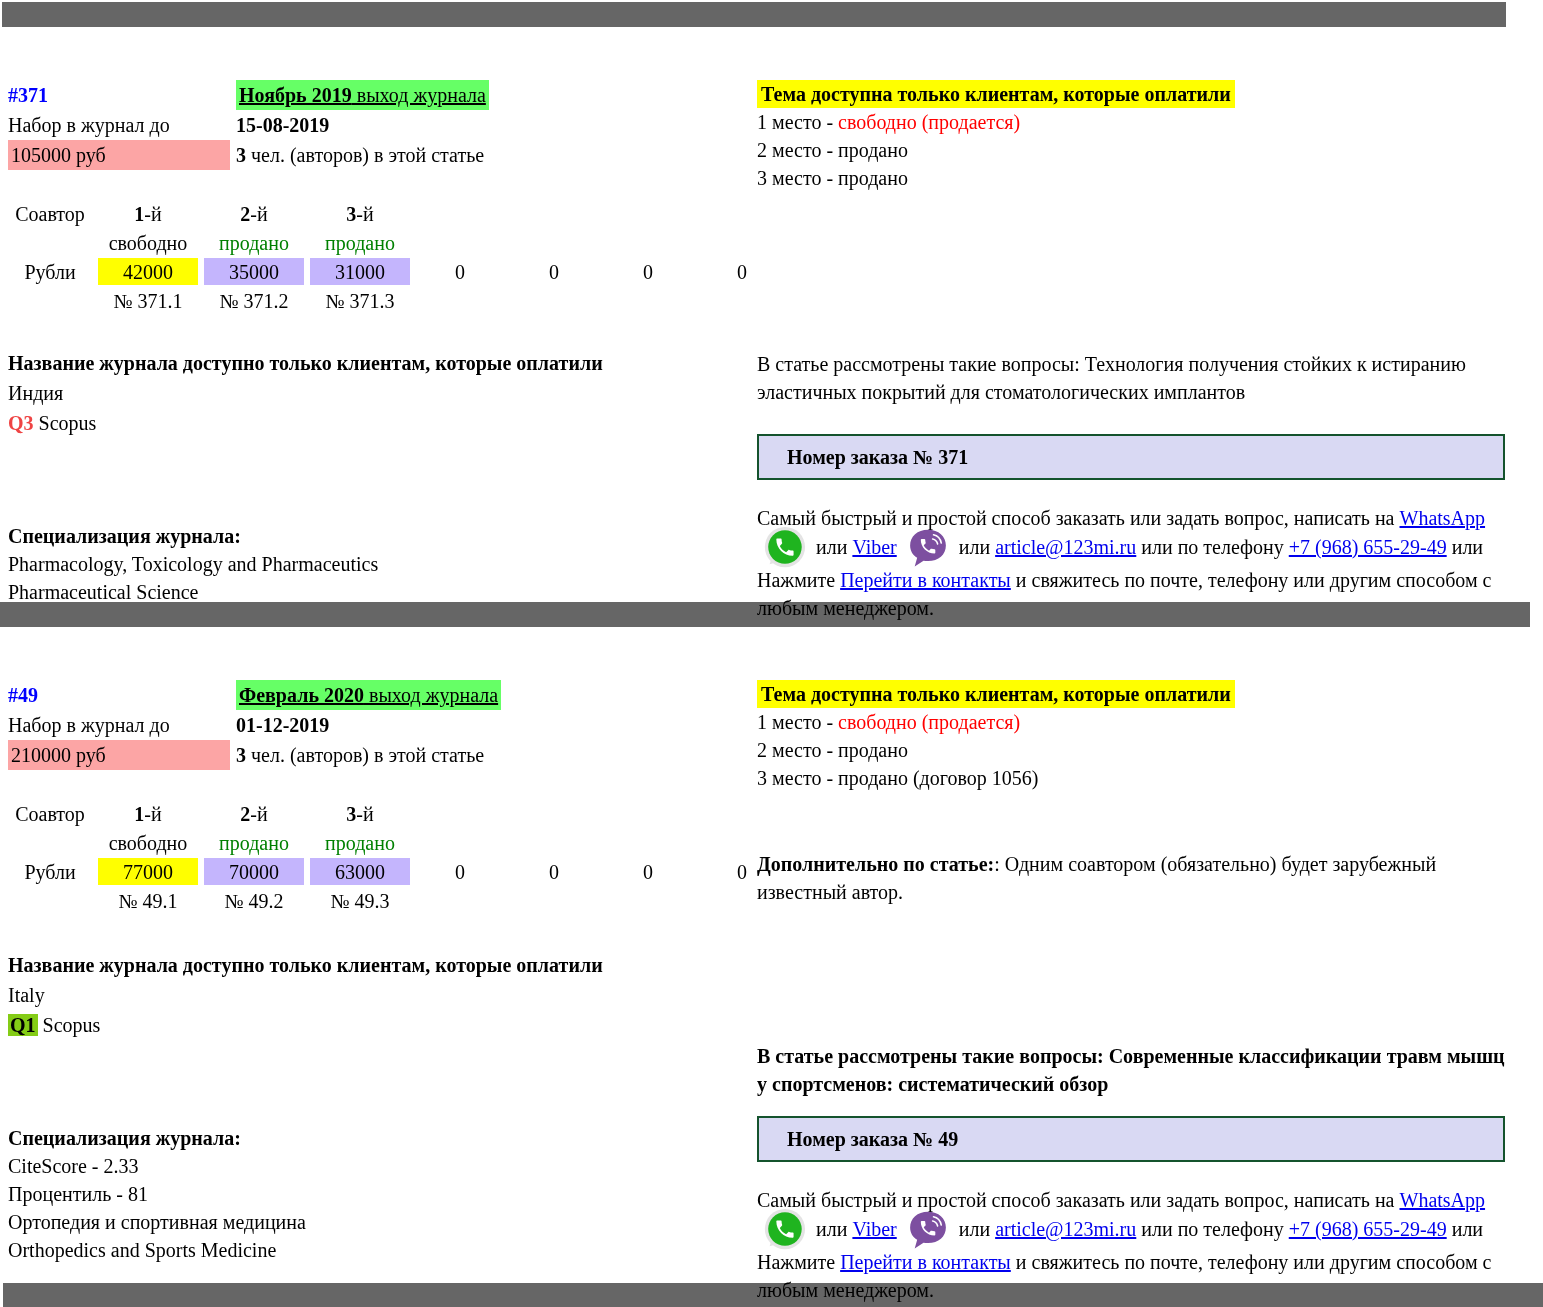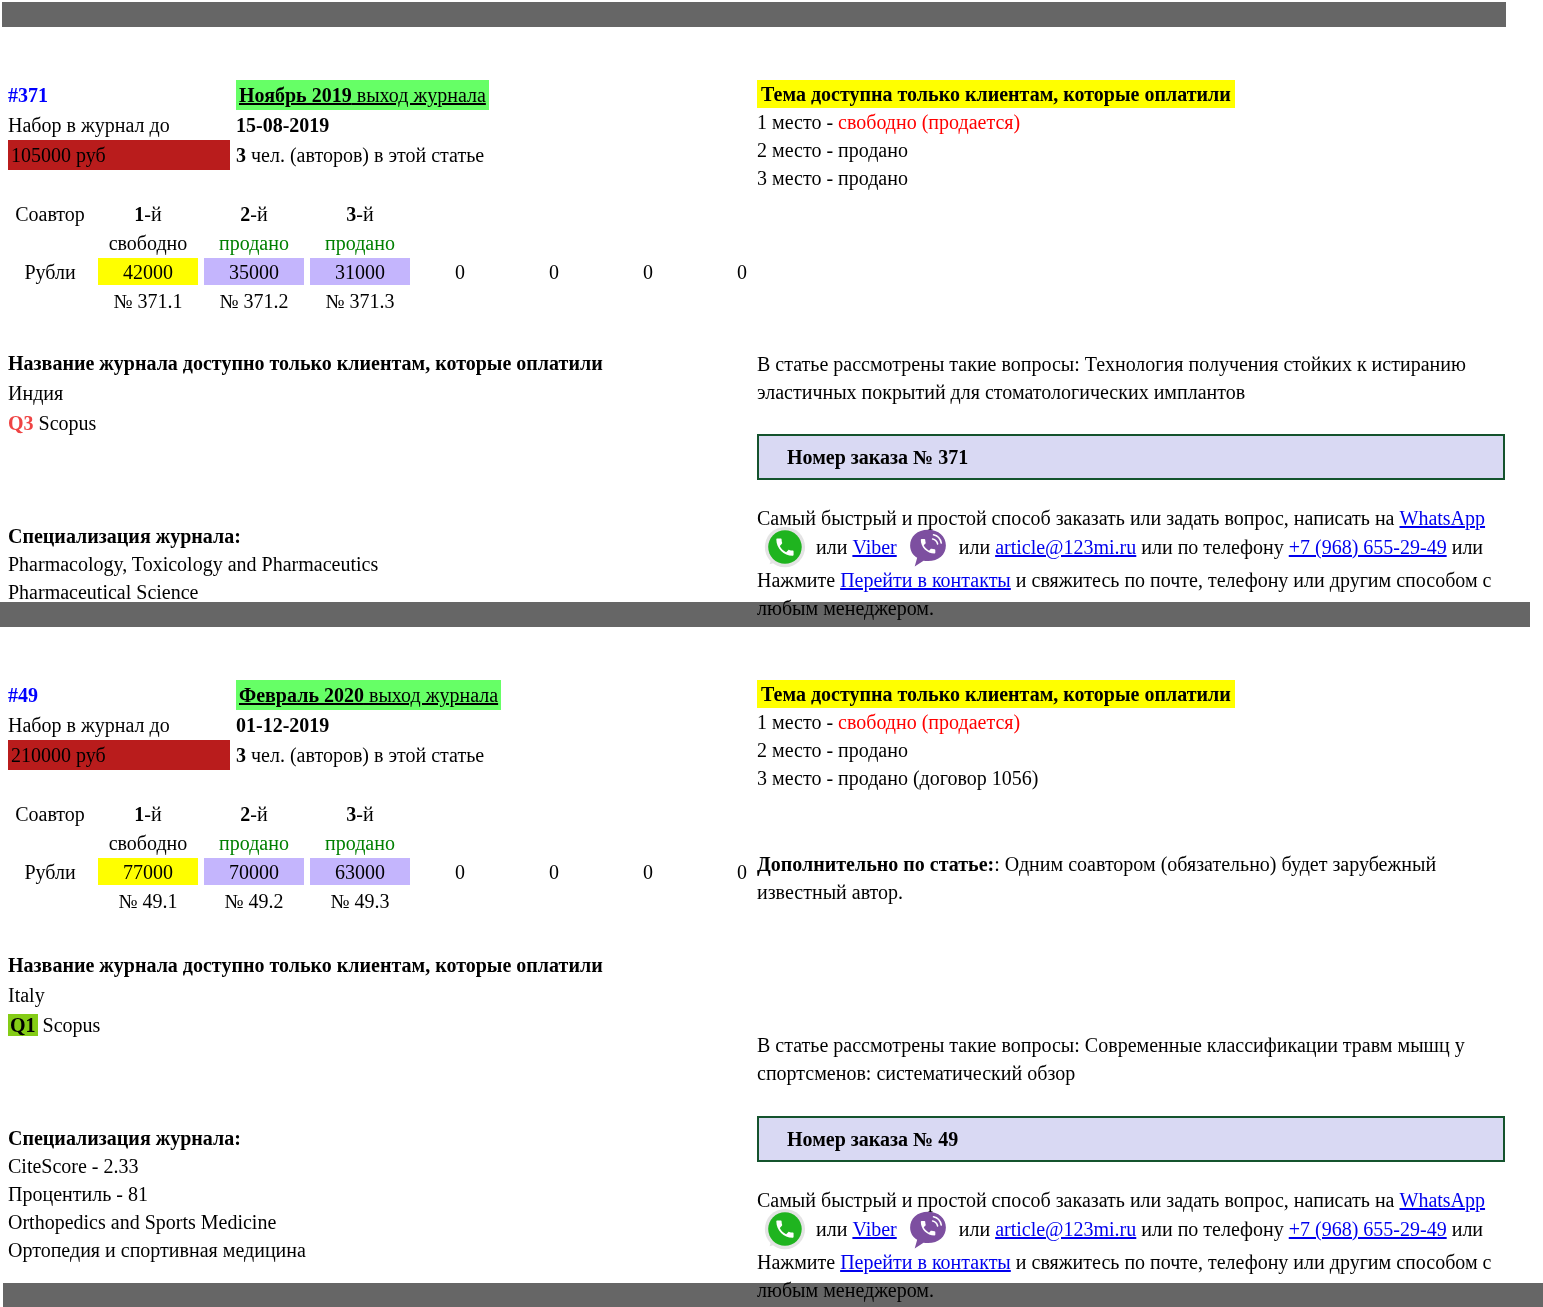--- a/index.html
+++ b/index.html
@@ -14,21 +14,21 @@
 
   section.listing{position:absolute;left:0;width:1543px;}
   #listing-371{top:36px;height:566px;}
   #listing-49{top:636px;height:647px;}
 
   .grp{position:absolute;margin-top:44px;}
   .hdr{left:8px;top:0;display:grid;grid-template-columns:228px 520px;line-height:30px;}
   .hdr .cell{white-space:nowrap;}
   .id-link{color:#0000FF;font-weight:bold;text-decoration:none;}
   .month-hl{background:#66FF66;display:inline-block;padding:0 3px;text-decoration:underline;}
-  .price-hl{background:#b91c1c;display:inline-block;width:216px;padding:0 3px;}
+  .price-hl{background:#fca5a5;display:inline-block;width:216px;padding:0 3px;}
 
   table.slots{border-collapse:separate;border-spacing:6px 2px;margin-left:-6px;line-height:26px;}
   table.slots td{text-align:center;padding:0;height:27px;white-space:nowrap;}
   td.lab{text-align:left;width:84px;}
   td.c{width:100px;}
   td.z{width:88px;}
   .bg-y{background:#FFFF00;}
   .bg-g{background:#c4b5fd;}
   .sold{color:#008000;}
 
@@ -214,34 +214,34 @@
   <div class="grp name-grp" style="top:270px;">
     <div class="b">Название журнала доступно только клиентам, которые оплатили</div>
     <div>Italy</div>
     <div><span class="q-orange">Q1</span> <span>Scopus</span></div>
   </div>
 
   <div class="grp spec-grp" style="top:444px;">
     <div class="b">Специализация журнала:</div>
     <div>CiteScore - 2.33</div>
     <div>Процентиль - 81</div>
+    <div>Ортопедия и спортивная медицина</div>
     <div>Orthopedics and Sports Medicine</div>
-    <div>Ортопедия и спортивная медицина</div>
   </div>
 
   <div class="grp right theme-grp" style="top:0;">
     <div><span class="theme-hl">Тема доступна только клиентам, которые оплатили</span></div>
     <div><span>1 место - </span><span class="red">свободно (продается)</span></div>
     <div>2 место - продано</div>
     <div>3 место - продано (договор 1056)</div>
   </div>
 
   <div class="grp right about" style="top:170px;"><span class="b">Дополнительно по статье:</span><span>: Одним соавтором (обязательно) будет зарубежный известный автор.</span></div>
 
-  <div class="grp right about" style="top:351px;">В статье рассмотрены такие вопросы: Современные классификации травм мышц у спортсменов: систематический обзор</div>
+  <div class="grp right about" style="top:362px;font-weight:bold;">В статье рассмотрены такие вопросы: Современные классификации травм мышц у спортсменов: систематический обзор</div>
 
   <div class="grp right" style="top:436px;">
     <div class="order-box">Номер заказа № 49</div>
   </div>
 
   <div class="grp right contact" style="top:506px;"><span>Самый быстрый и простой способ заказать или задать вопрос, написать на </span><a href="#" class="lnk">WhatsApp</a>
     <svg class="ico" width="46" height="46" viewBox="0 0 48 48">
         <circle cx="25" cy="22" r="21" fill="#e4e4e4"></circle>
         <path d="M9 40 L13 28 L23 36 Z" fill="#e4e4e4"></path>
         <circle cx="25" cy="22" r="17.5" fill="#1fb41f"></circle>

